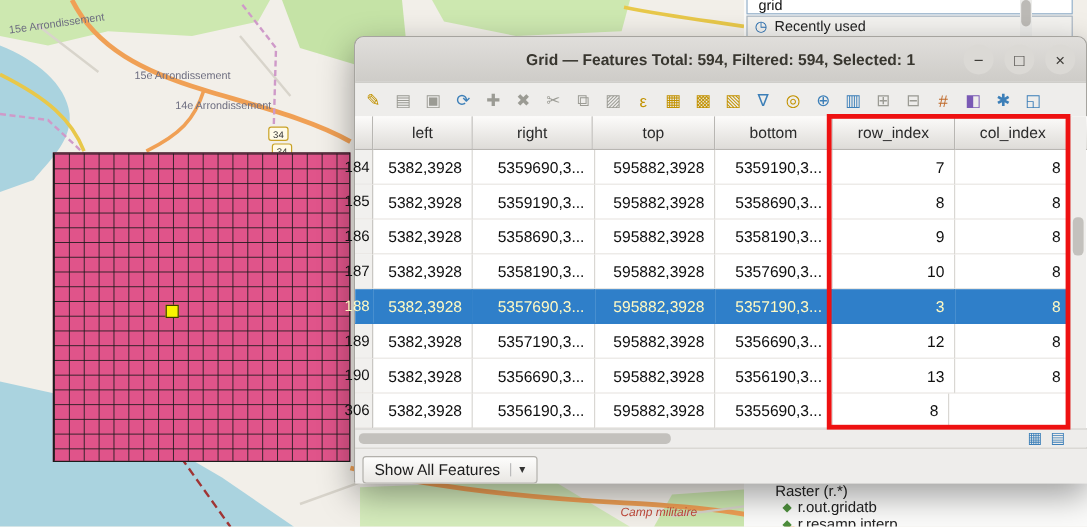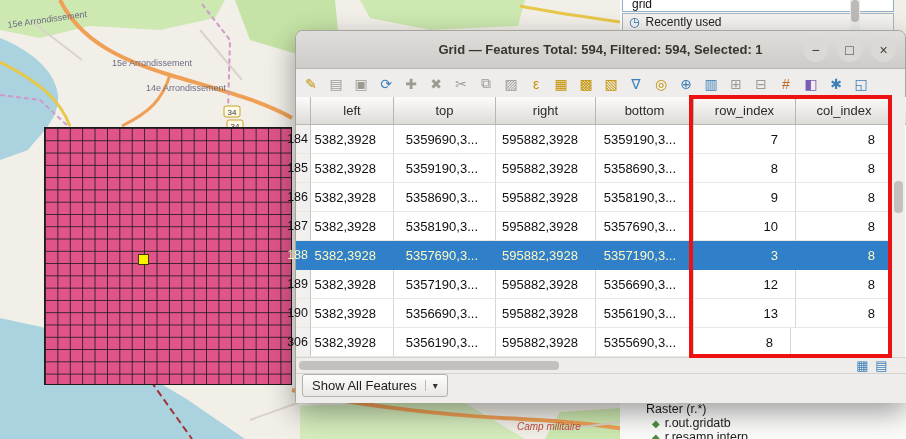--- a/index.html
+++ b/index.html
@@ -52,33 +52,33 @@
   
   .table-wrap{position:absolute;top:66px;left:0;width:611px;height:260px;background:#fff;}
   .thead{display:flex;height:28px;}
   .th{box-sizing:border-box;background:linear-gradient(#fcfbfa,#dedcd8);border-right:1px solid #b8b6b2;
     border-bottom:1px solid #b8b6b2;display:flex;align-items:center;justify-content:center;
     font-size:13px;color:#2b2b2b;}
   .w-num{width:15px}.w-left{width:83px}.w-top{width:102px}.w-right{width:100px}
   .w-bottom{width:98px}.w-row{width:102px}.w-col{width:97px}.w-sb{width:14px}
   .trow{display:flex;height:29px;background:#fff;font-size:13px;}
   .td{box-sizing:border-box;border-right:1px solid #d9d7d3;border-bottom:1px solid #e9e7e3;
-    display:flex;align-items:center;justify-content:flex-end;padding-right:17px;color:#101010;}
+    display:flex;align-items:center;justify-content:flex-end;padding-right:8px;color:#101010;}
   .td.num{background:#f1f0ee;border-right:1px solid #c9c7c3;font-size:12.5px;padding-right:2px;}
   .trow.selected .td,.trow.selected .td.num{background:#2f7fc9;color:#fef9c3;border-color:#2f7fc9;}
   .vscroll{position:absolute;top:66px;right:0;width:14px;height:260px;background:#efeeec;
     border-left:1px solid #d0cec9;box-sizing:border-box;}
   .vthumb{position:absolute;left:2px;top:84px;width:9px;height:32px;background:#c3c1bd;border-radius:4px;}
   .hscroll{position:absolute;top:326px;left:0;width:611px;height:16px;background:#eeedeb;
     border-top:1px solid #d5d3cf;box-sizing:border-box;}
   .hthumb{position:absolute;left:3px;top:3px;width:260px;height:9px;background:#c3c1bd;border-radius:4px;}
   .view-toggles{position:absolute;top:327px;right:16px;display:flex;gap:4px;z-index:12;}
   .vt{width:15px;height:14px;display:flex;align-items:center;justify-content:center;font-size:13px;color:#3c7fb8;}
   .footer{position:absolute;top:342px;left:0;width:611px;height:30px;background:#eeedeb;
-    border-top:1px solid #d5d3cf;display:flex;align-items:flex-start;padding:0 6px;box-sizing:border-box;}
+    border-top:1px solid #d5d3cf;display:flex;align-items:flex-end;padding:0 6px;box-sizing:border-box;}
   .show-all{display:flex;align-items:center;gap:8px;background:linear-gradient(#fdfdfc,#e9e7e3);
     border:1px solid #b3b1ac;border-radius:3px;padding:3px 9px;font-size:13px;color:#1d1d1d;}
   .show-all .arrow{font-size:10px;color:#333;border-left:1px solid #bbb;padding-left:7px;}
 
   .red-annotation{position:absolute;left:393px;top:64px;width:203px;height:263px;
     border:4px solid #ee1111;box-sizing:border-box;z-index:50;pointer-events:none;}
 </style>
 </head>
 <body>
 
@@ -186,22 +186,22 @@
       <span class="tbi co">#</span>
       <span class="tbi cp">◧</span>
       <span class="tbi cb">✱</span>
       <span class="tbi cb">◱</span>
     </div>
 
     <div class="table-wrap">
       <div class="thead">
         <div class="th w-num"></div>
         <div class="th w-left">left</div>
+        <div class="th w-right">right</div>
         <div class="th w-top">top</div>
-        <div class="th w-right">right</div>
         <div class="th w-bottom">bottom</div>
         <div class="th w-row">row_index</div>
         <div class="th w-col">col_index</div>
         <div class="th w-sb"></div>
       </div>
 
       <div class="trow">
         <div class="td num w-num">184</div>
         <div class="td w-left">5382,3928</div>
         <div class="td w-top">5359690,3...</div>

